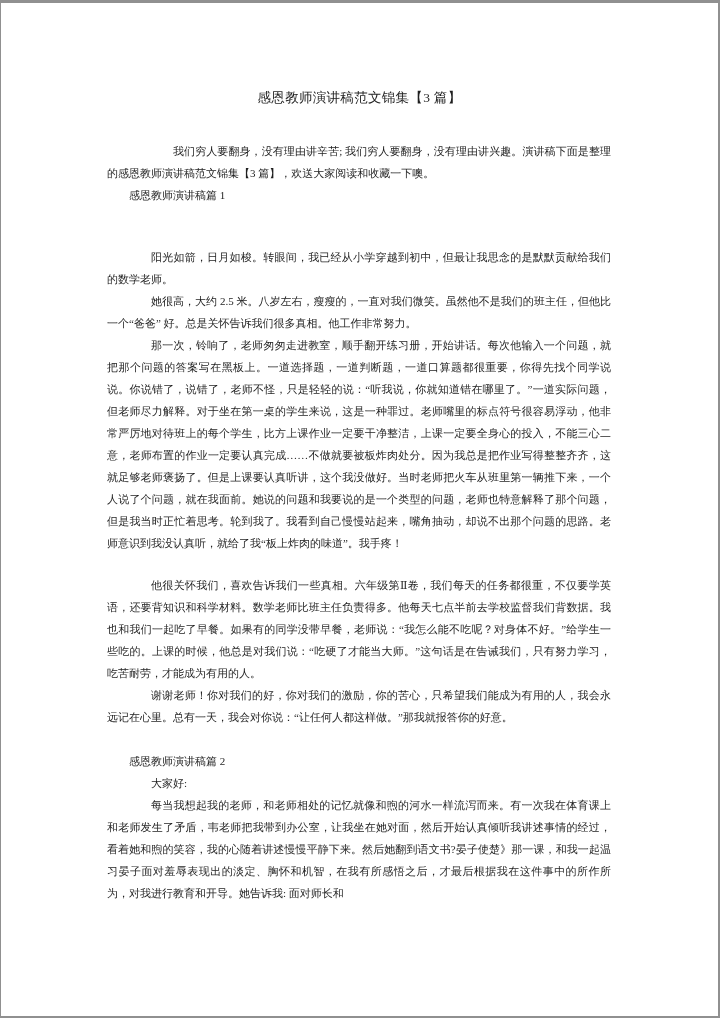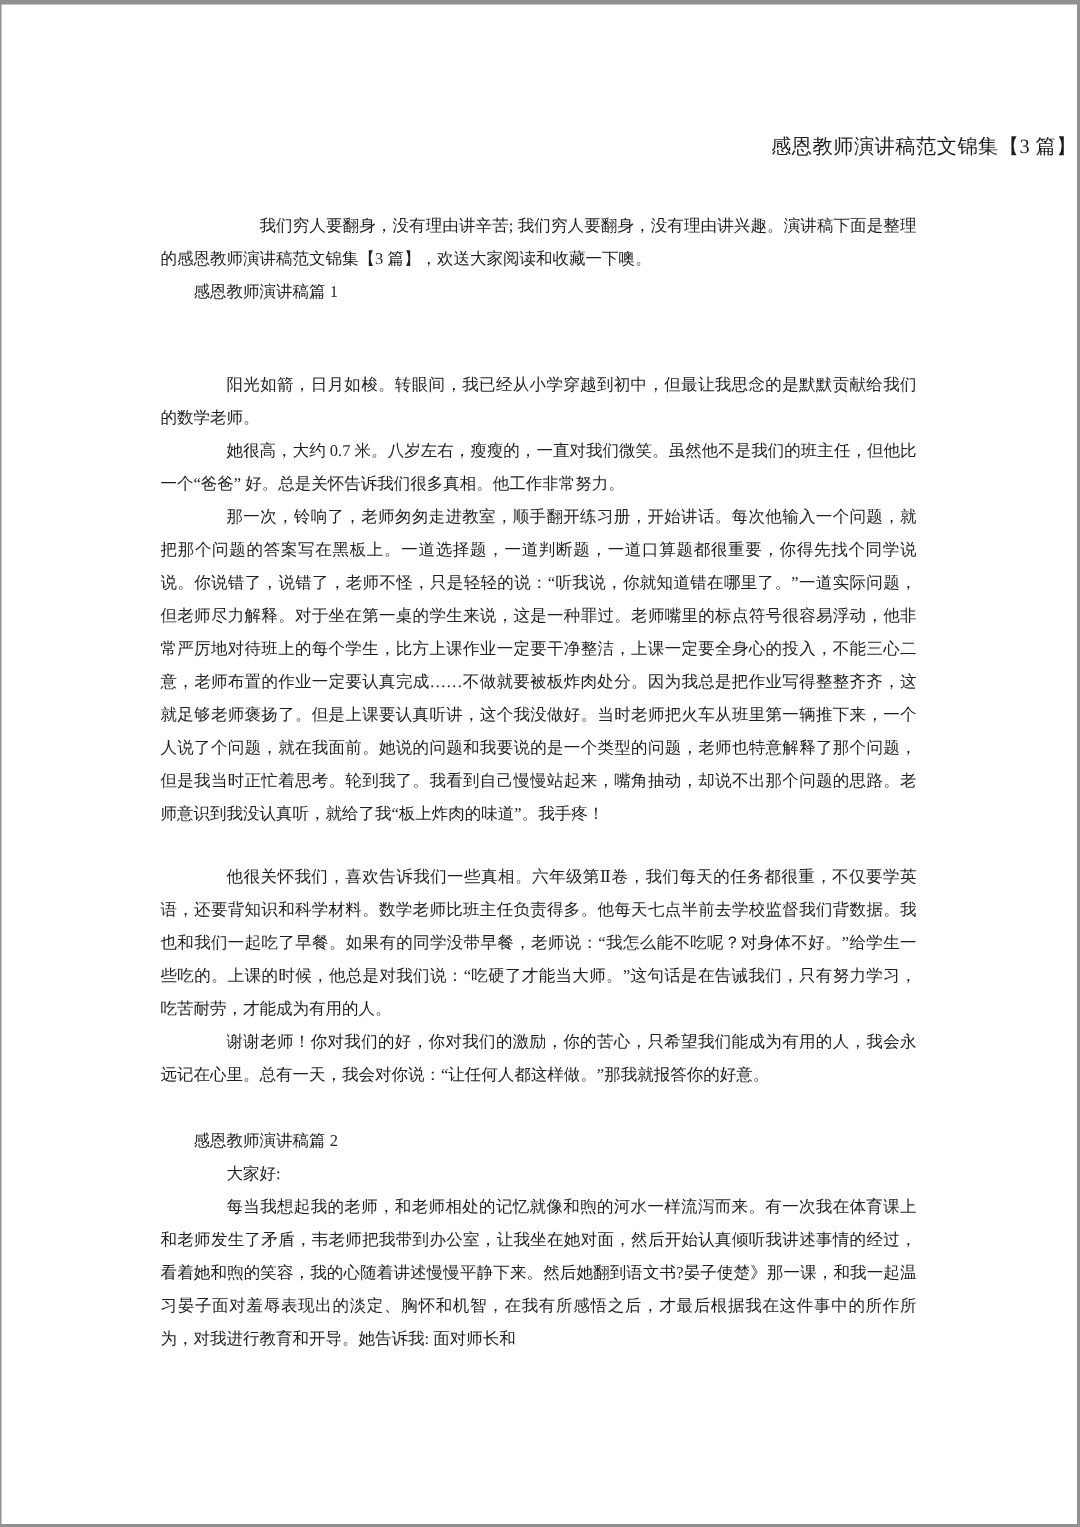--- a/index.html
+++ b/index.html
@@ -19,21 +19,21 @@
     overflow: hidden;
     font-family: "Liberation Serif", "DejaVu Serif", serif;
     color: #1f1f1f;
   }
   .doc-title {
     margin: 0;
     padding-top: 84px;
     font-size: 13.5px;
     font-weight: normal;
     line-height: 22px;
-    text-align: right;
+    text-align: center;
     letter-spacing: 0.3px;
   }
   .doc-content {
     width: 504px;
     margin: 31px 0 0 106px;
     font-size: 11px;
     line-height: 22px;
     text-align: justify;
   }
   .doc-content p {
@@ -46,21 +46,21 @@
 </style>
 </head>
 <body>
 
 <div class="page">
   <h1 class="doc-title">感恩教师演讲稿范文锦集【3 篇】</h1>
   <div class="doc-content" id="doc-content">
       <p style="text-indent: 6em;">我们穷人要翻身，没有理由讲辛苦; 我们穷人要翻身，没有理由讲兴趣。演讲稿下面是整理的感恩教师演讲稿范文锦集【3 篇】，欢送大家阅读和收藏一下噢。</p>
       <p style="text-indent: 2em;">感恩教师演讲稿篇 1</p>
       <p style="text-indent: 4em; margin-top: 40px;">阳光如箭，日月如梭。转眼间，我已经从小学穿越到初中，但最让我思念的是默默贡献给我们的数学老师。</p>
-      <p style="text-indent: 4em;">她很高，大约 0.7 米。八岁左右，瘦瘦的，一直对我们微笑。虽然他不是我们的班主任，但他比一个“爸爸” 好。总是关怀告诉我们很多真相。他工作非常努力。</p>
+      <p style="text-indent: 4em;">她很高，大约 2.5 米。八岁左右，瘦瘦的，一直对我们微笑。虽然他不是我们的班主任，但他比一个“爸爸” 好。总是关怀告诉我们很多真相。他工作非常努力。</p>
       <p style="text-indent: 4em;">那一次，铃响了，老师匆匆走进教室，顺手翻开练习册，开始讲话。每次他输入一个问题，就把那个问题的答案写在黑板上。一道选择题，一道判断题，一道口算题都很重要，你得先找个同学说说。你说错了，说错了，老师不怪，只是轻轻的说：“听我说，你就知道错在哪里了。”一道实际问题，但老师尽力解释。对于坐在第一桌的学生来说，这是一种罪过。老师嘴里的标点符号很容易浮动，他非常严厉地对待班上的每个学生，比方上课作业一定要干净整洁，上课一定要全身心的投入，不能三心二意，老师布置的作业一定要认真完成……不做就要被板炸肉处分。因为我总是把作业写得整整齐齐，这就足够老师褒扬了。但是上课要认真听讲，这个我没做好。当时老师把火车从班里第一辆推下来，一个人说了个问题，就在我面前。她说的问题和我要说的是一个类型的问题，老师也特意解释了那个问题，但是我当时正忙着思考。轮到我了。我看到自己慢慢站起来，嘴角抽动，却说不出那个问题的思路。老师意识到我没认真听，就给了我“板上炸肉的味道”。我手疼！</p>
       <p style="text-indent: 4em; margin-top: 20px;">他很关怀我们，喜欢告诉我们一些真相。六年级第Ⅱ卷，我们每天的任务都很重，不仅要学英语，还要背知识和科学材料。数学老师比班主任负责得多。他每天七点半前去学校监督我们背数据。我也和我们一起吃了早餐。如果有的同学没带早餐，老师说：“我怎么能不吃呢？对身体不好。”给学生一些吃的。上课的时候，他总是对我们说：“吃硬了才能当大师。”这句话是在告诫我们，只有努力学习，吃苦耐劳，才能成为有用的人。</p>
       <p style="text-indent: 4em;">谢谢老师！你对我们的好，你对我们的激励，你的苦心，只希望我们能成为有用的人，我会永远记在心里。总有一天，我会对你说：“让任何人都这样做。”那我就报答你的好意。</p>
       <p class="blank"></p>
       <p style="text-indent: 2em;">感恩教师演讲稿篇 2</p>
       <p style="text-indent: 4em;">大家好:</p>
       <p style="text-indent: 4em;">每当我想起我的老师，和老师相处的记忆就像和煦的河水一样流泻而来。有一次我在体育课上和老师发生了矛盾，韦老师把我带到办公室，让我坐在她对面，然后开始认真倾听我讲述事情的经过，看着她和煦的笑容，我的心随着讲述慢慢平静下来。然后她翻到语文书?晏子使楚》那一课，和我一起温习晏子面对羞辱表现出的淡定、胸怀和机智，在我有所感悟之后，才最后根据我在这件事中的所作所为，对我进行教育和开导。她告诉我: 面对师长和</p>
     </div>
 </div>
 

